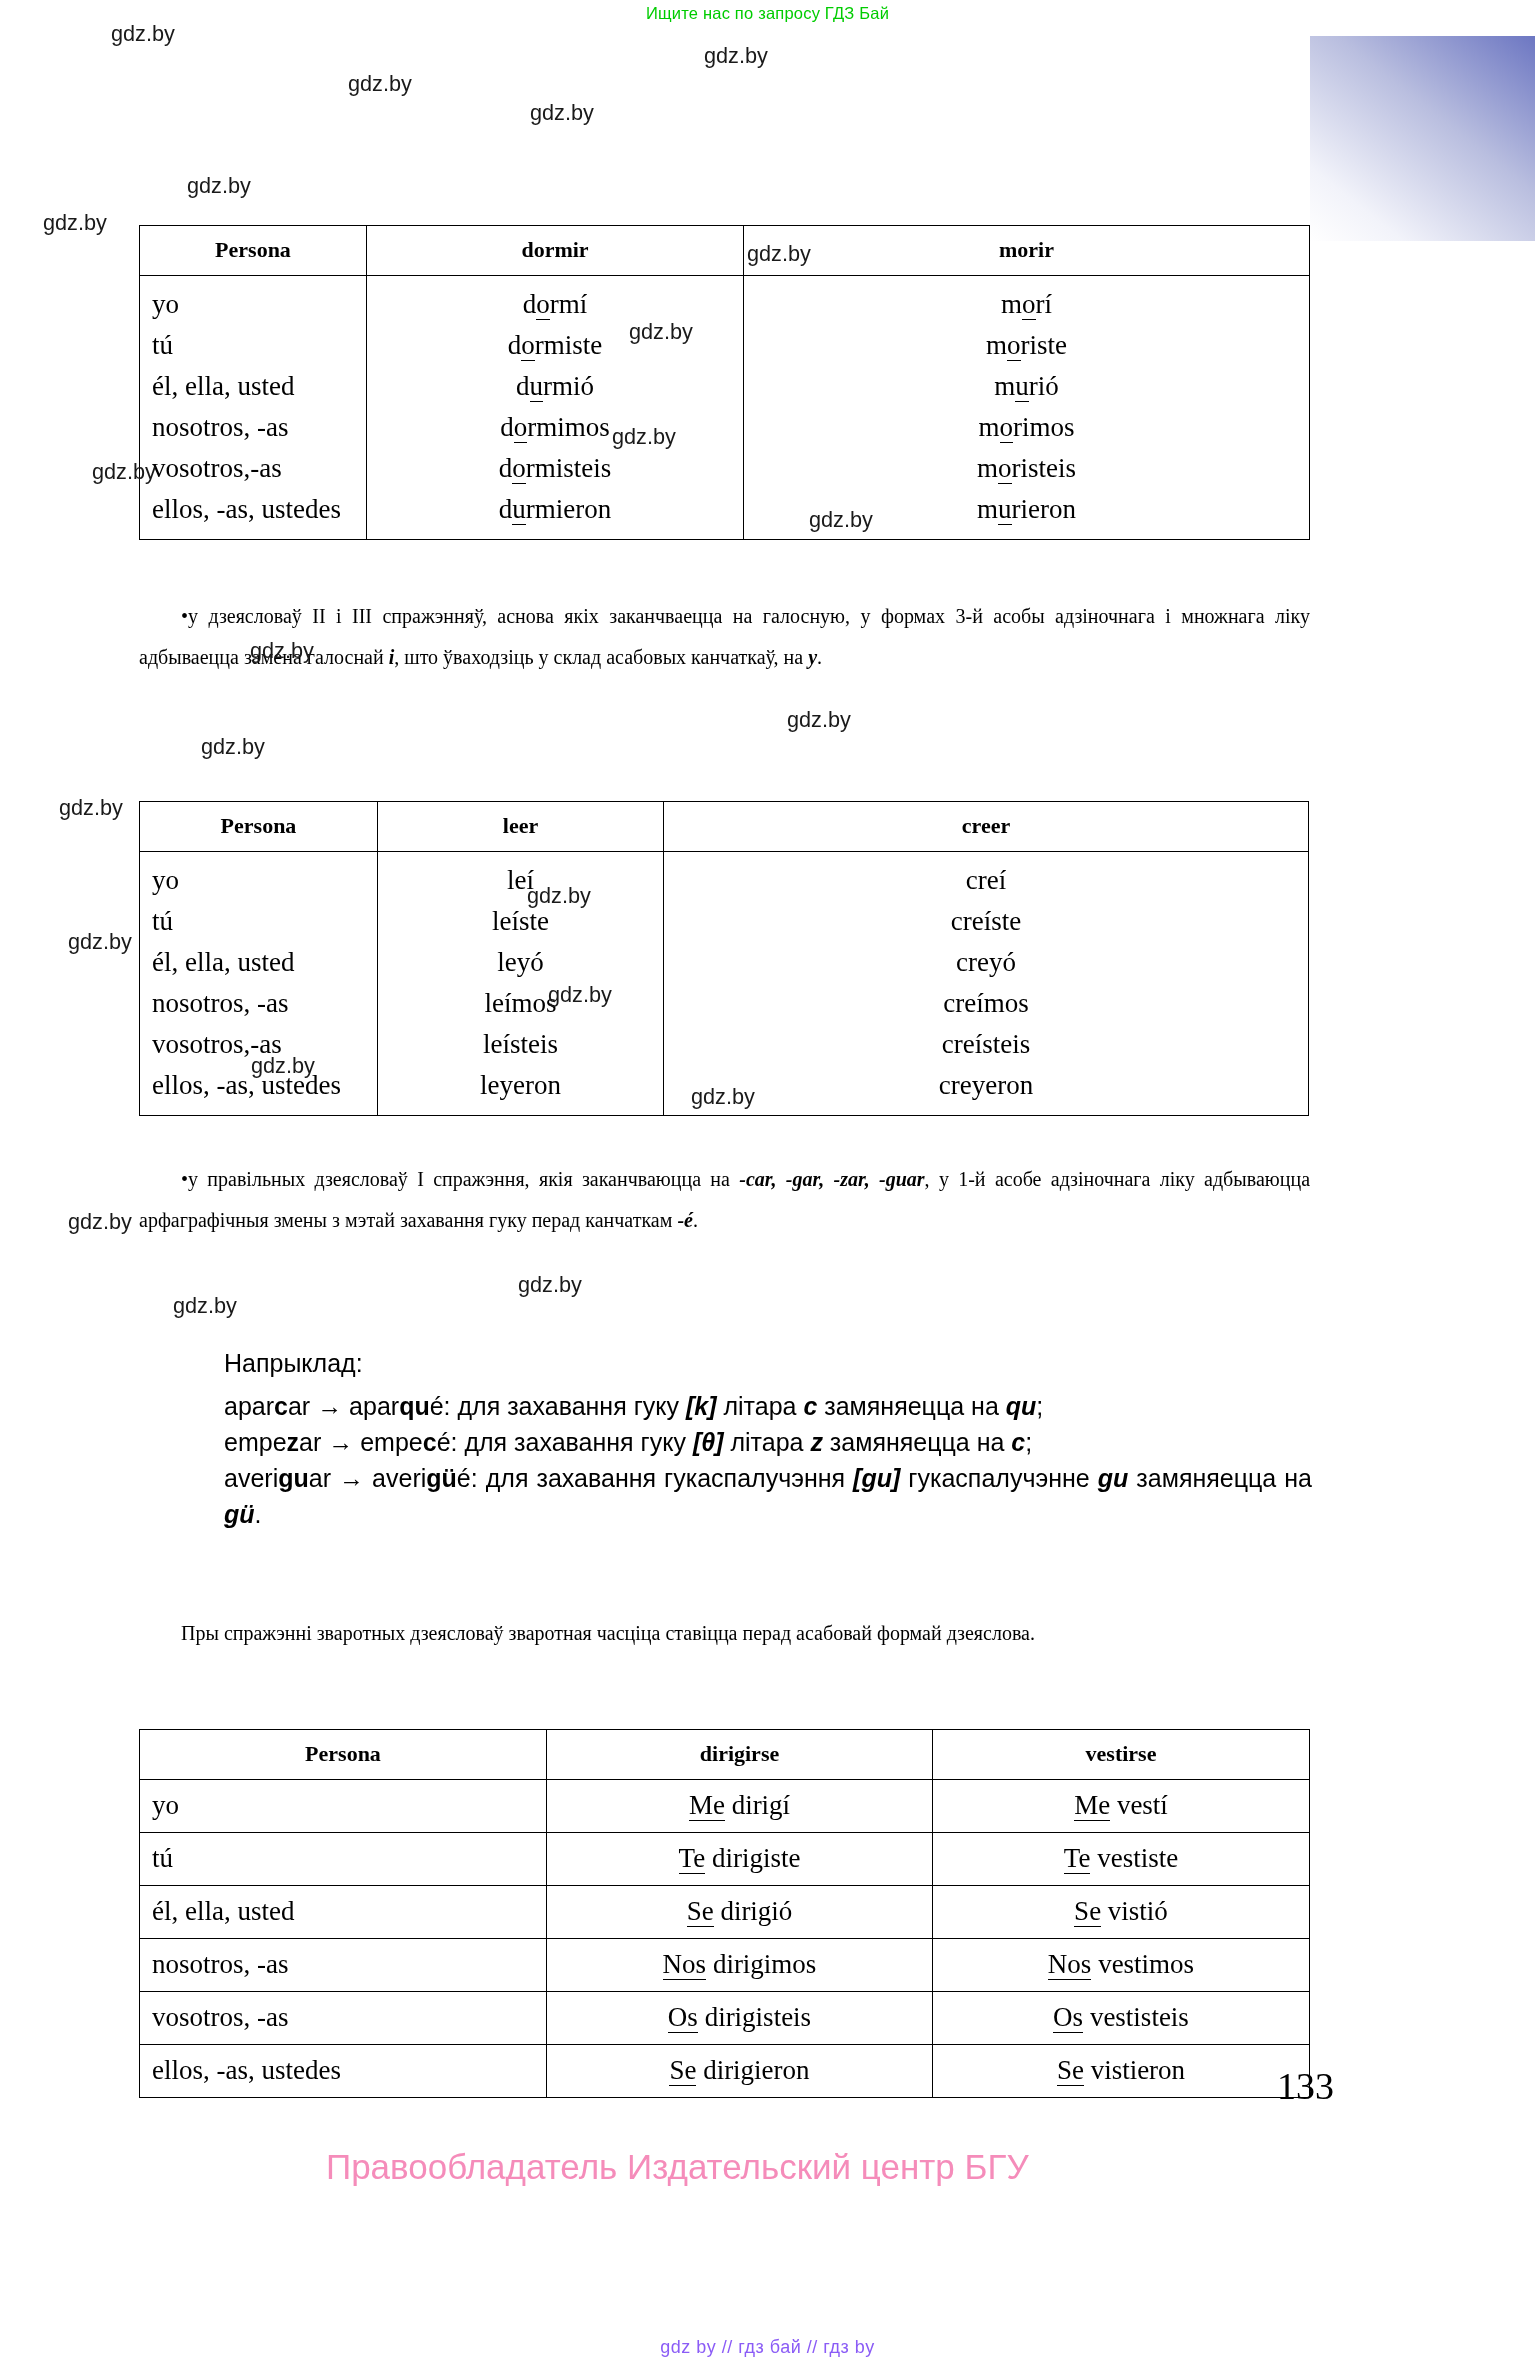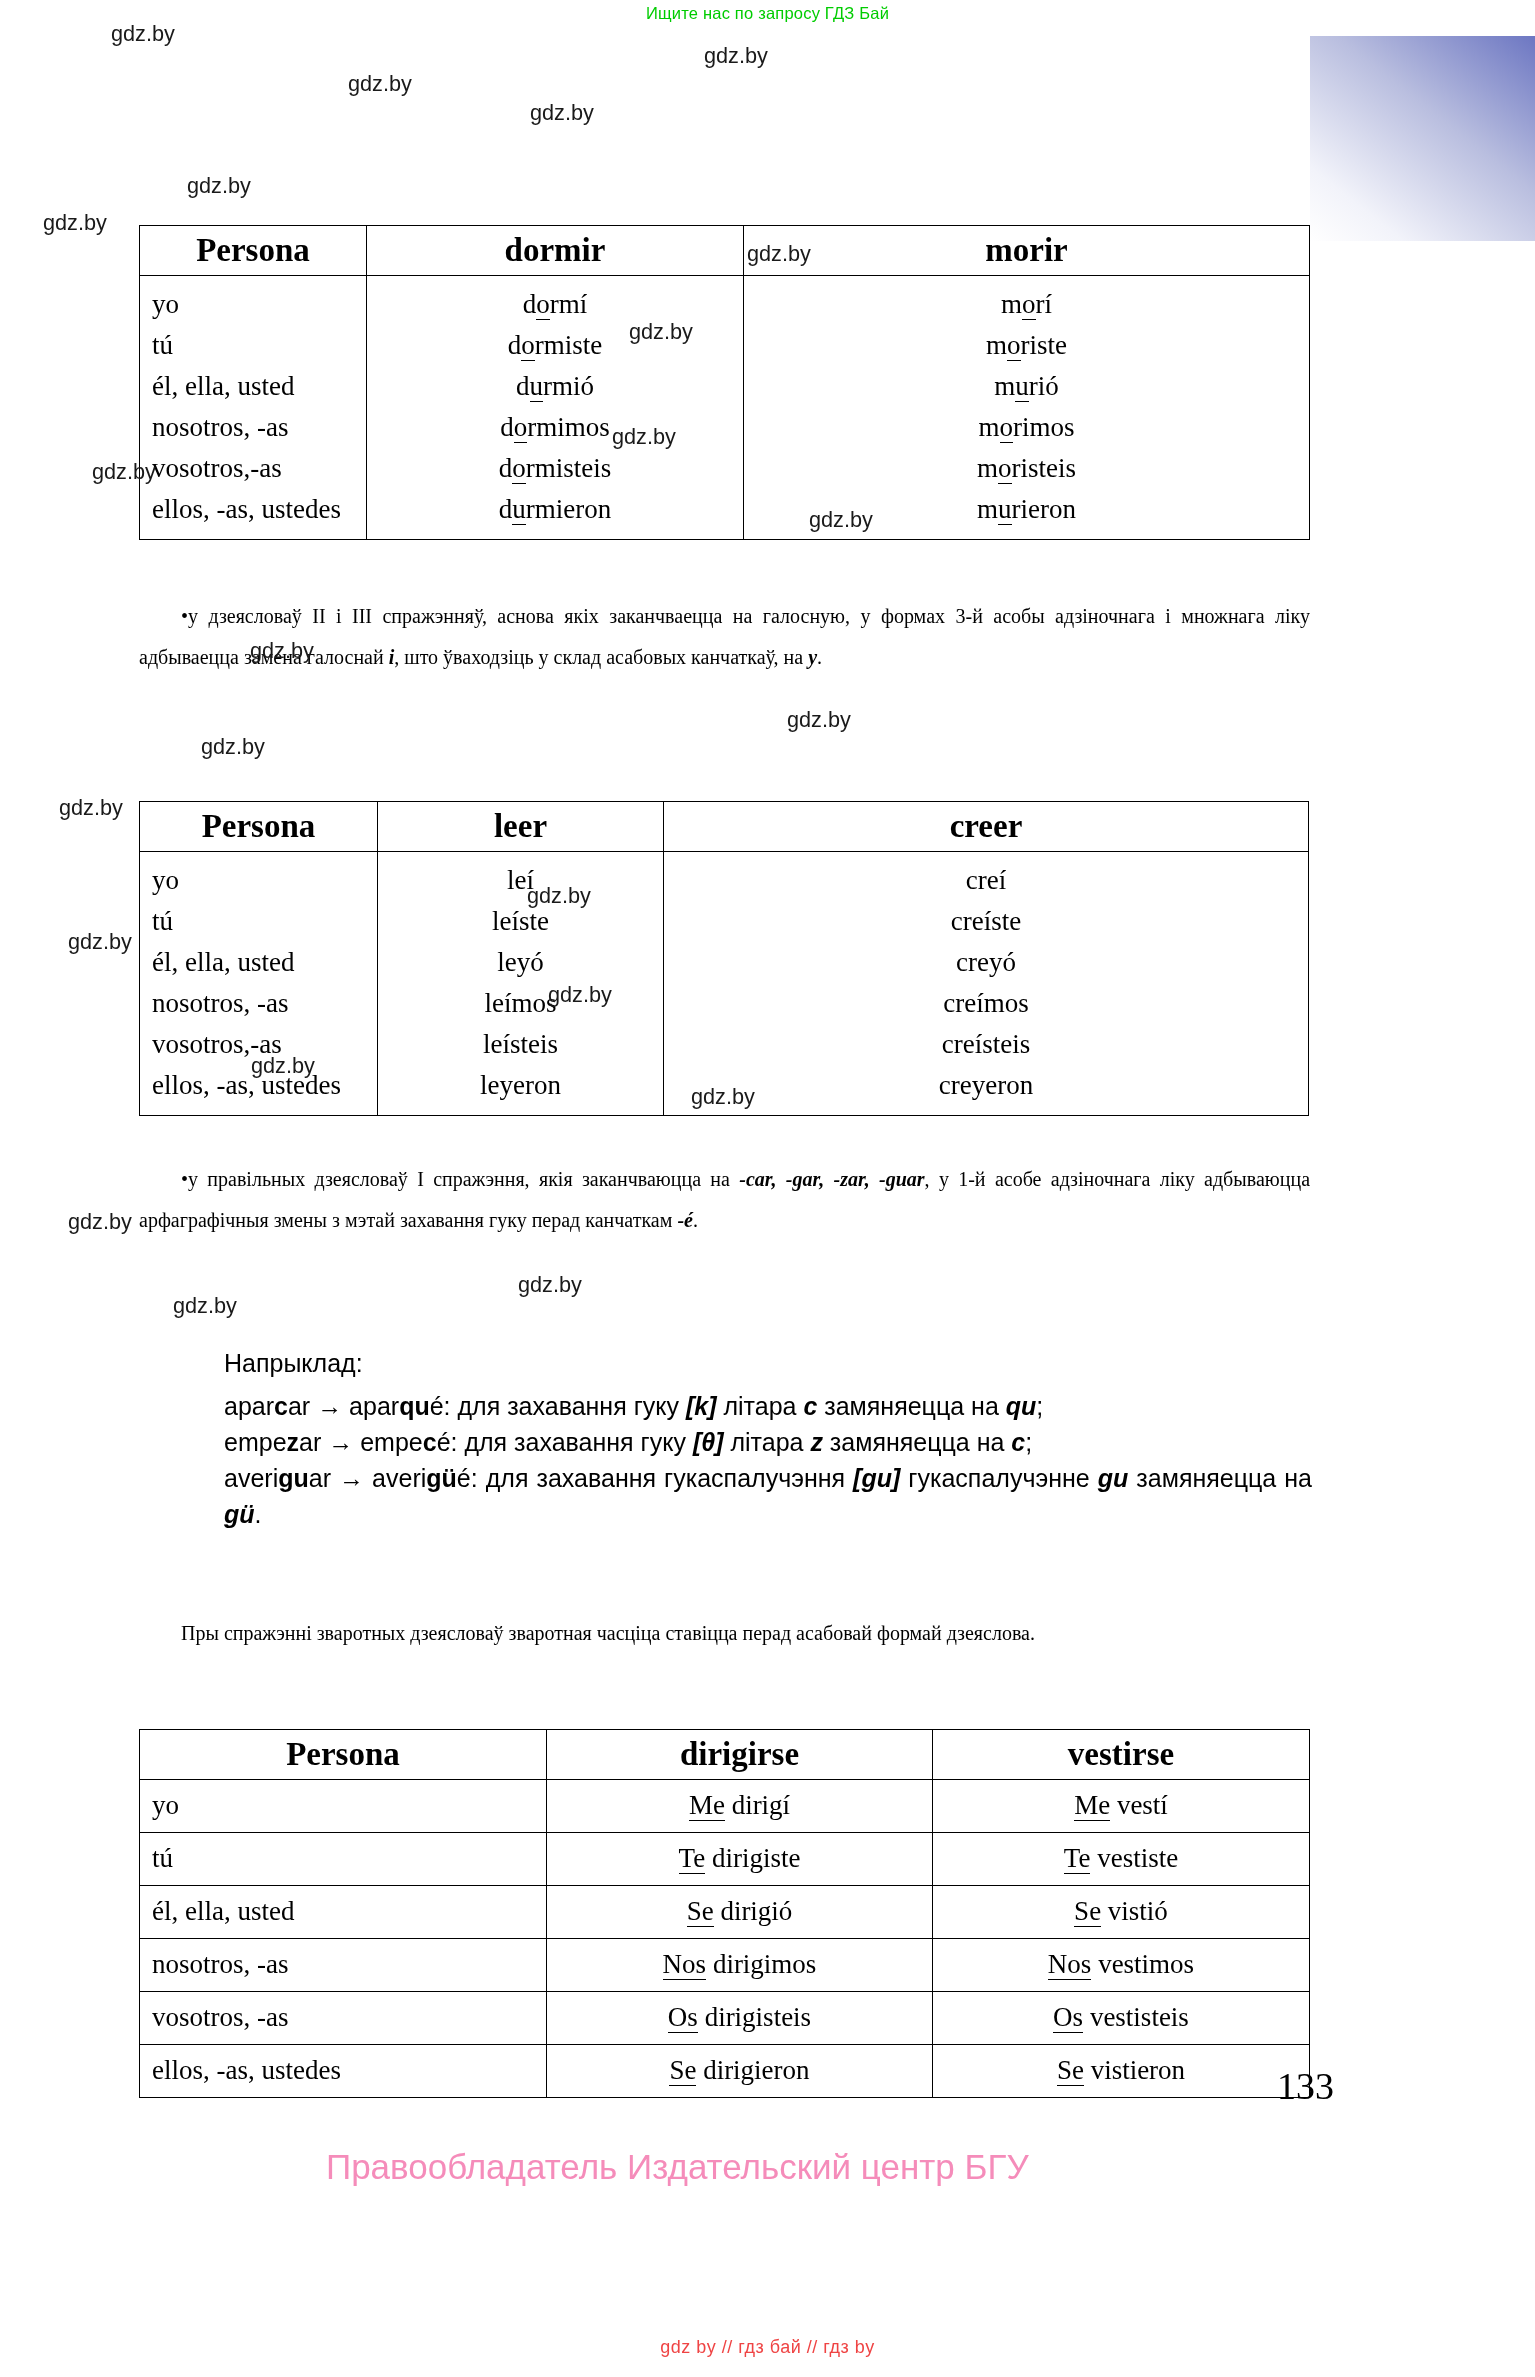--- a/index.html
+++ b/index.html
@@ -30,21 +30,21 @@
     letter-spacing: 0.2px;
   }
   .site-footer {
     position: absolute;
     bottom: 19px;
     left: 0;
     width: 1535px;
     text-align: center;
     font-family: "Liberation Sans", sans-serif;
     font-size: 18px;
-    color: #ef4444;
+    color: #8b5cf6;
     letter-spacing: 0.5px;
   }
   .corner-gradient {
     position: absolute;
     left: 1310px;
     top: 36px;
     width: 260px;
     height: 205px;
     background: linear-gradient(to top right, #ffffff 0%, #f2f3fa 18%, #b9bedf 55%, #6f79c3 92%, #5b66bb 100%);
   }
@@ -77,21 +77,21 @@
     border: 1.4px solid #000;
     padding: 0;
     font-weight: normal;
     vertical-align: middle;
     font-size: 27px;
     line-height: 1.02;
   }
   table.conj thead th {
     font-weight: bold;
     text-align: center;
-    font-size: 33px;
+    font-size: 22px;
     height: 49px;
   }
   table.conj .persona-col {
     text-align: left;
     padding-left: 12px;
   }
   table.conj .form-col {
     text-align: center;
   }
 

